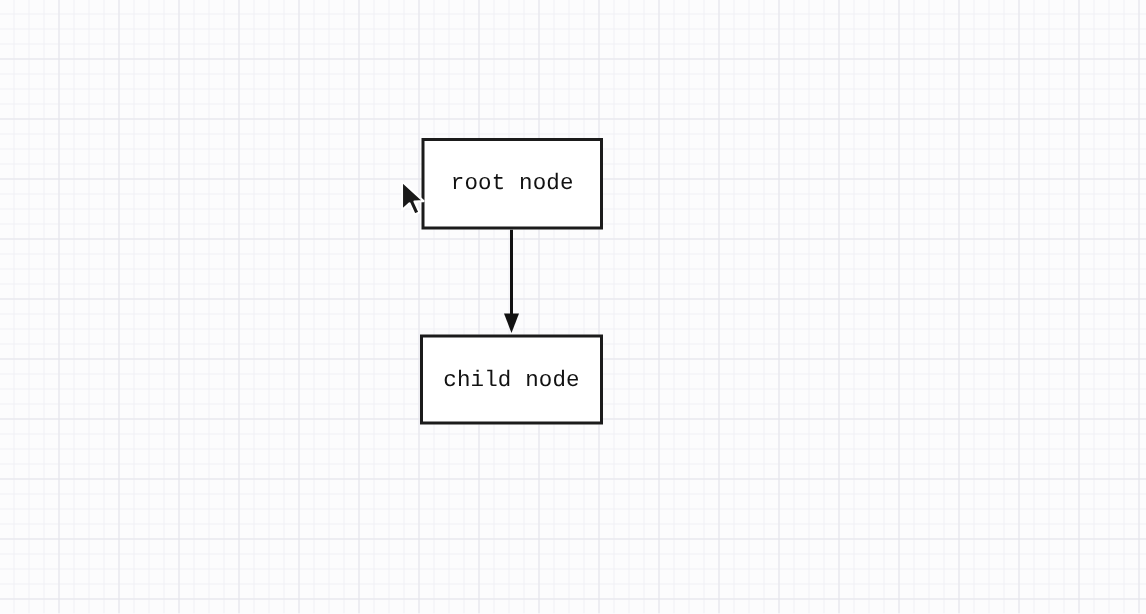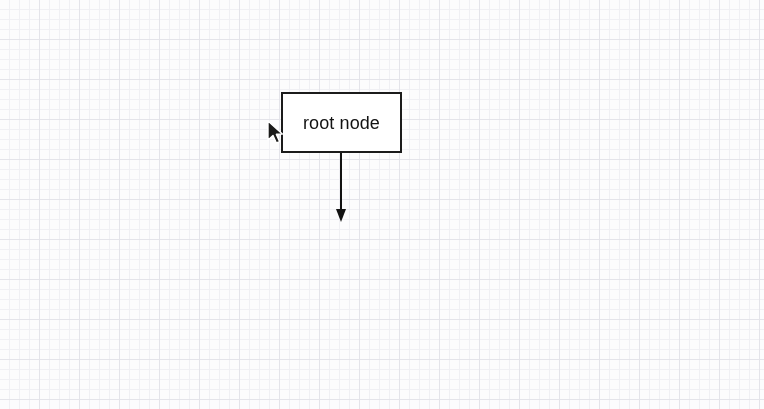--- a/index.html
+++ b/index.html
@@ -39,22 +39,22 @@
   .node {
     position: absolute;
     box-sizing: border-box;
     background: #ffffff;
     border: 2px solid #1b1b1b;
     display: flex;
     align-items: center;
     justify-content: center;
   }
   .node-label {
-    font-family: Liberation Sans, sans-serif;
-    font-size: 18px;
+    font-family: Liberation Mono, monospace;
+    font-size: 15px;
     line-height: 1;
     color: #121212;
     white-space: nowrap;
     letter-spacing: 0.1px;
   }
   #node-root {
     left: 281px;
     top: 92px;
     width: 121px;
     height: 61px;
@@ -83,18 +83,21 @@
     <g>
       <line x1="341" y1="153" x2="341" y2="214" stroke="#121212" stroke-width="2"></line>
       <polygon points="341,222 336,209 346,209" fill="#121212"></polygon>
     </g>
   </svg>
 
   <div class="node" id="node-root">
     <span class="node-label">root node</span>
   </div>
 
+  <div class="node" id="node-child">
+    <span class="node-label">child node</span>
+  </div>
 
   <svg class="cursor" viewBox="0 0 20 28" width="20" height="28">
     <polygon points="3,2 3,21 8,16.5 11.4,24 14.6,22.6 11.3,15.3 17.4,15.1" fill="#1a1a1a" stroke="#ffffff" stroke-width="1.4" stroke-linejoin="round"></polygon>
   </svg>
 
 </div>
 
 </body></html>

